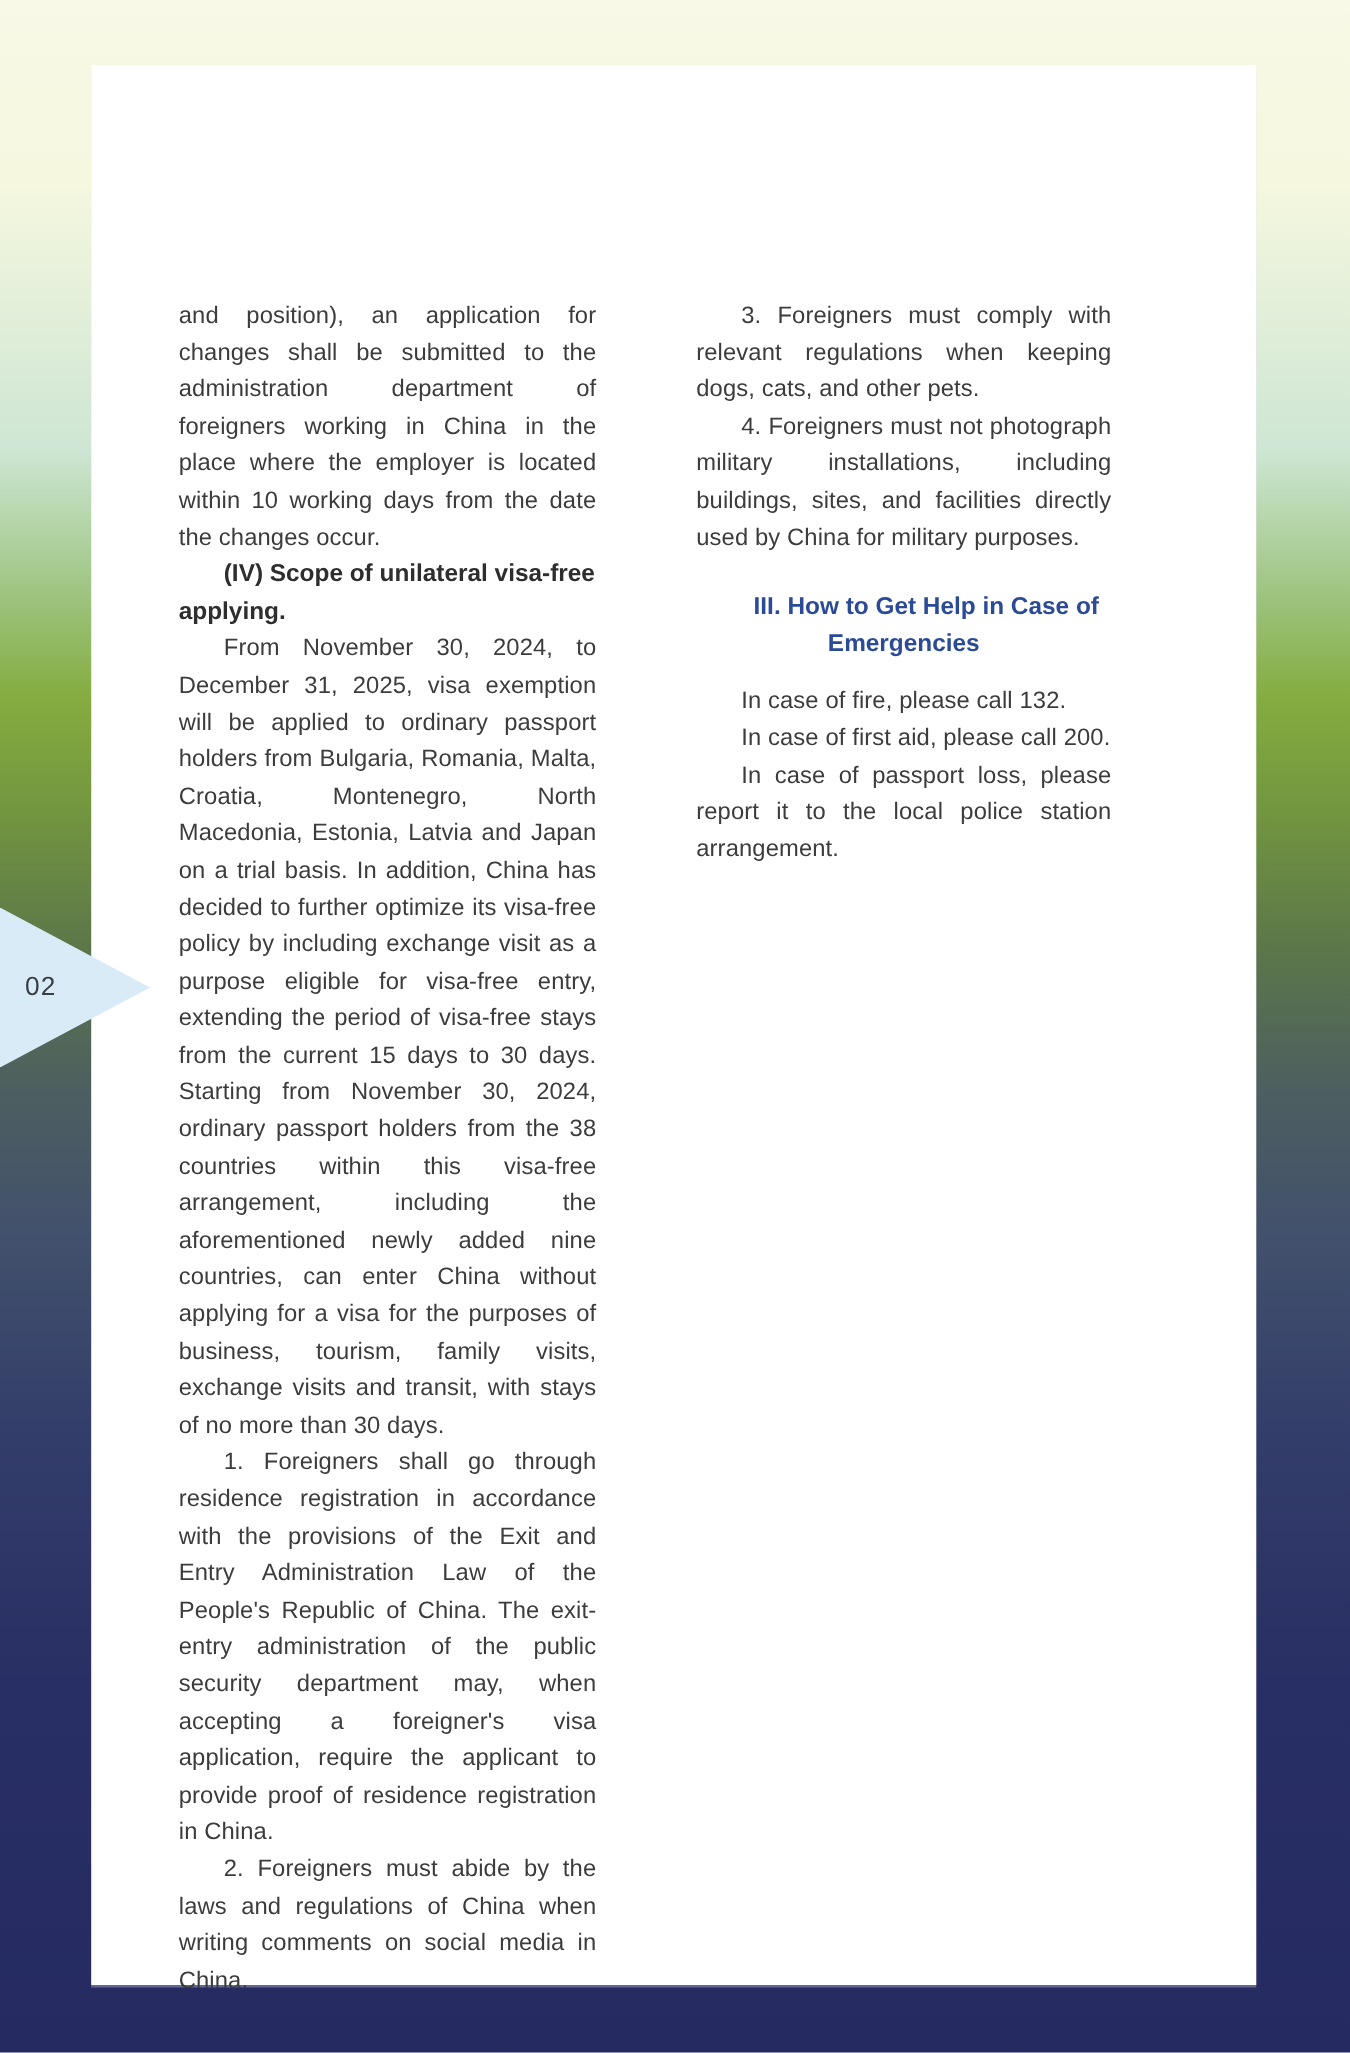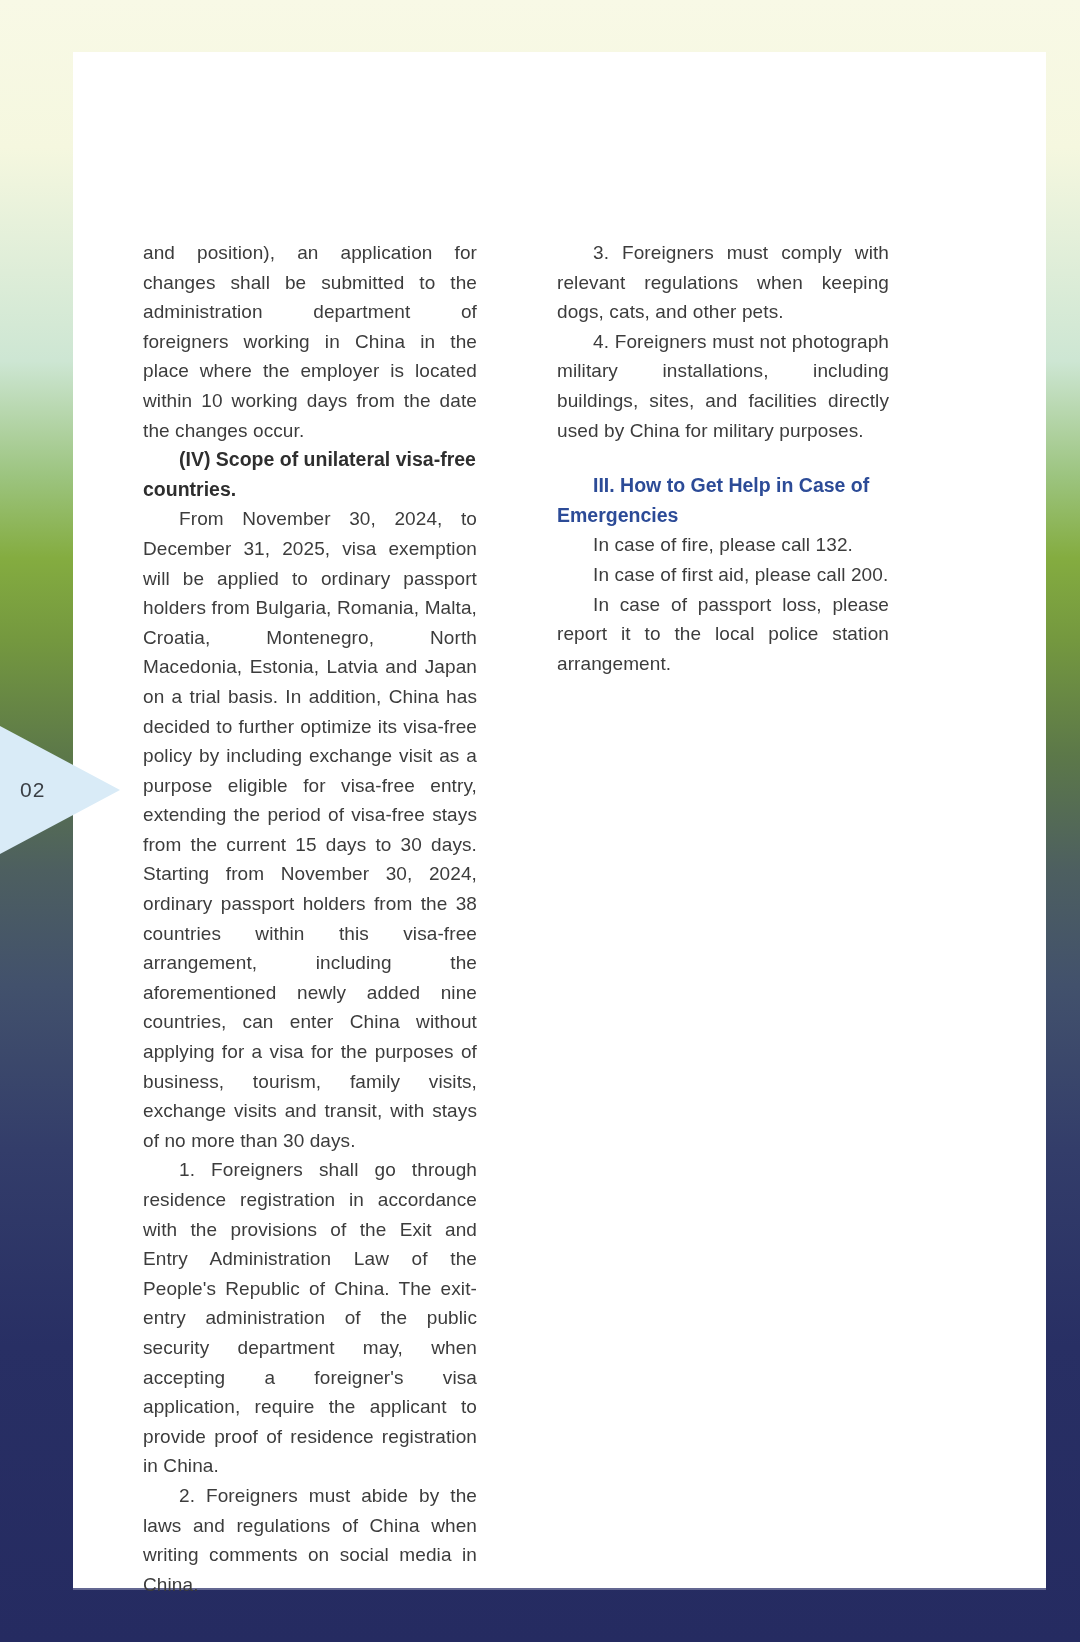--- a/index.html
+++ b/index.html
@@ -25,21 +25,20 @@
   }
 
   .sheet {
     position: absolute;
     left: 73px;
     top: 52px;
     width: 932px;
     height: 1536px;
     background: #ffffff;
     box-shadow: 0 2px 0 rgba(175,175,205,0.45);
-    padding-left: 41px;
   }
 
   .col {
     position: absolute;
     width: 334px;
     top: 186px;
   }
   .col-left  { left: 143px; }
   .col-right { left: 557px; width: 332px; }
 
@@ -58,27 +57,27 @@
     margin: 0;
     font-size: 19.5px;
     line-height: 29.6px;
     font-weight: bold;
     color: #2e2e2e;
     text-indent: 36px;
     text-align: left;
   }
 
   .chapter-heading {
-    margin: 26px 0 0 0;
+    margin: 26px 0 16px 0;
     font-size: 19.5px;
     line-height: 29.6px;
     font-weight: bold;
     color: #2c4b97;
     text-indent: 36px;
-    text-align: left;
+    text-align: center;
   }
 
   .page-tab {
     position: absolute;
     left: 0;
     top: 726px;
     width: 76px;
     height: 128px;
     background: #d9ebf7;
     clip-path: polygon(0 0, 100% 50%, 0 100%);
@@ -94,21 +93,21 @@
     letter-spacing: 1px;
   }
 </style>
 </head>
 <body>
 
 <div class="sheet">
 
   <div class="col col-left" style="left:70px;">
     <p class="body-para">and position), an application for changes shall be submitted to the administration department of foreigners working in China in the place where the employer is located within 10 working days from the date the changes occur.</p>
-    <p class="sec-heading">(IV) Scope of unilateral visa-free countries.</p>
+    <p class="sec-heading">(IV) Scope of unilateral visa-free applying.</p>
     <p class="body-para indent">From November 30, 2024, to December 31, 2025, visa exemption will be applied to ordinary passport holders from Bulgaria, Romania, Malta, Croatia, Montenegro, North Macedonia, Estonia, Latvia and Japan on a trial basis. In addition, China has decided to further optimize its visa-free policy by including exchange visit as a purpose eligible for visa-free entry, extending the period of visa-free stays from the current 15 days to 30 days. Starting from November 30, 2024, ordinary passport holders from the 38 countries within this visa-free arrangement, including the aforementioned newly added nine countries, can enter China without applying for a visa for the purposes of business, tourism, family visits, exchange visits and transit, with stays of no more than 30 days.</p>
     <p class="body-para indent">1. Foreigners shall go through residence registration in accordance with the provisions of the Exit and Entry Administration Law of the People's Republic of China. The exit-entry administration of the public security department may, when accepting a foreigner's visa application, require the applicant to provide proof of residence registration in China.</p>
     <p class="body-para indent">2. Foreigners must abide by the laws and regulations of China when writing comments on social media in China.</p>
   </div>
 
   <div class="col col-right" style="left:484px;">
     <p class="body-para indent">3. Foreigners must comply with relevant regulations when keeping dogs, cats, and other pets.</p>
     <p class="body-para indent">4. Foreigners must not photograph military installations, including buildings, sites, and facilities directly used by China for military purposes.</p>
     <h2 class="chapter-heading">III. How to Get Help in Case of Emergencies</h2>
     <p class="body-para indent">In case of fire, please call 132.</p>

